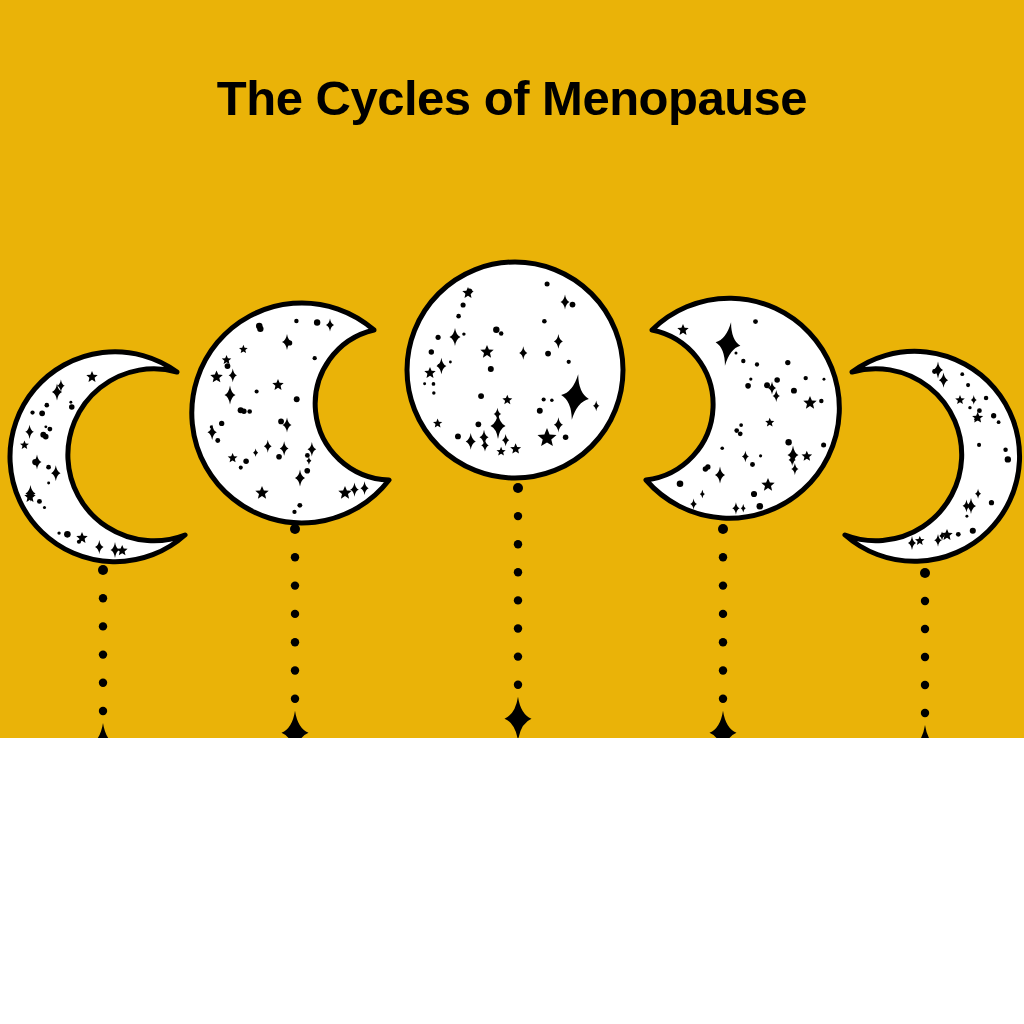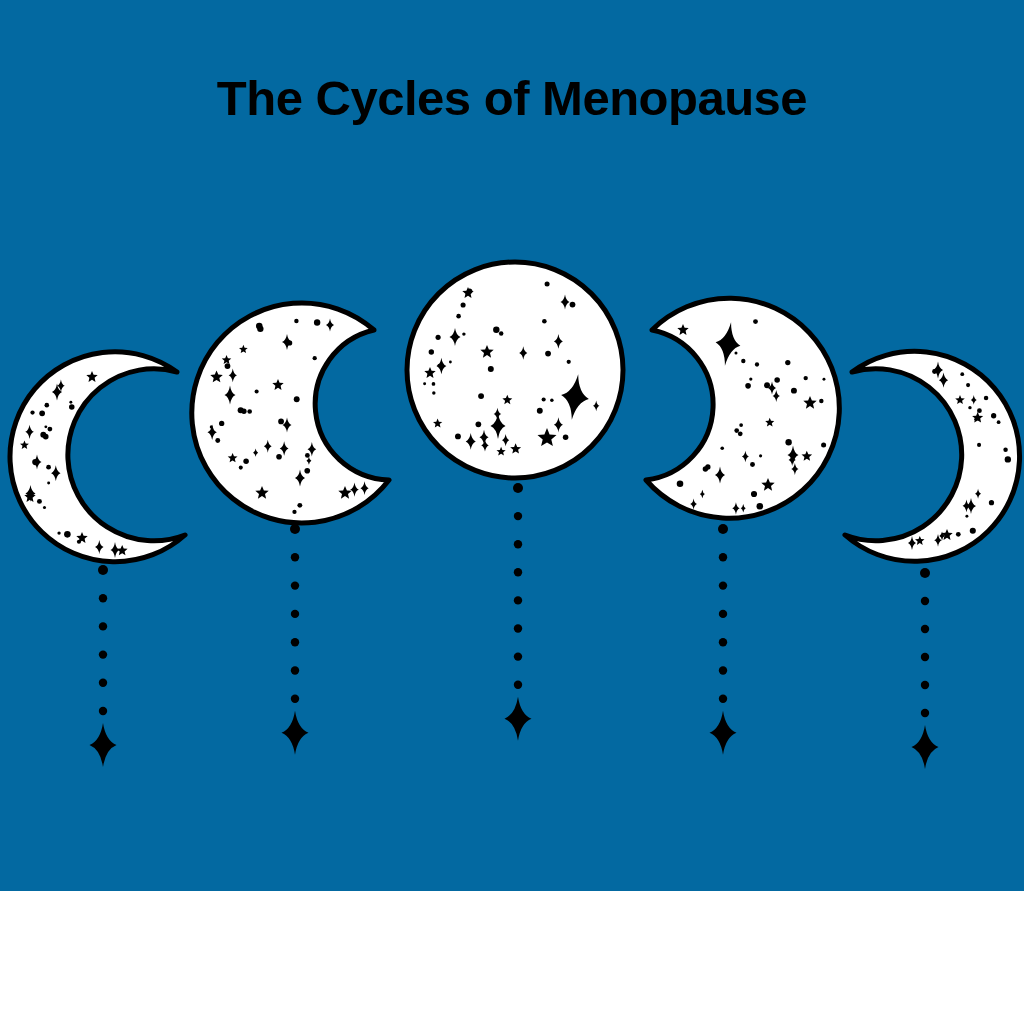--- a/index.html
+++ b/index.html
@@ -3,22 +3,22 @@
 <meta charset="utf-8">
 <style>
   html, body {
     margin: 0;
     padding: 0;
     background: #ffffff;
   }
   .stage {
     position: relative;
     width: 1024px;
-    height: 891px;
-    background: #0369a1;
+    height: 738px;
+    background: #eab308;
     overflow: hidden;
     font-family: "Liberation Sans", sans-serif;
   }
   .page-title {
     position: absolute;
     top: 70px;
     left: 0;
     width: 100%;
     margin: 0;
     text-align: center;

